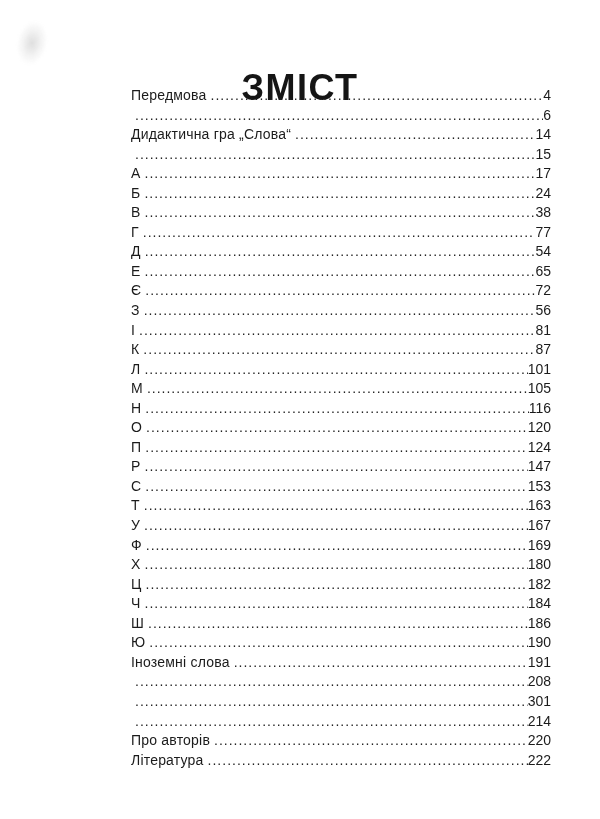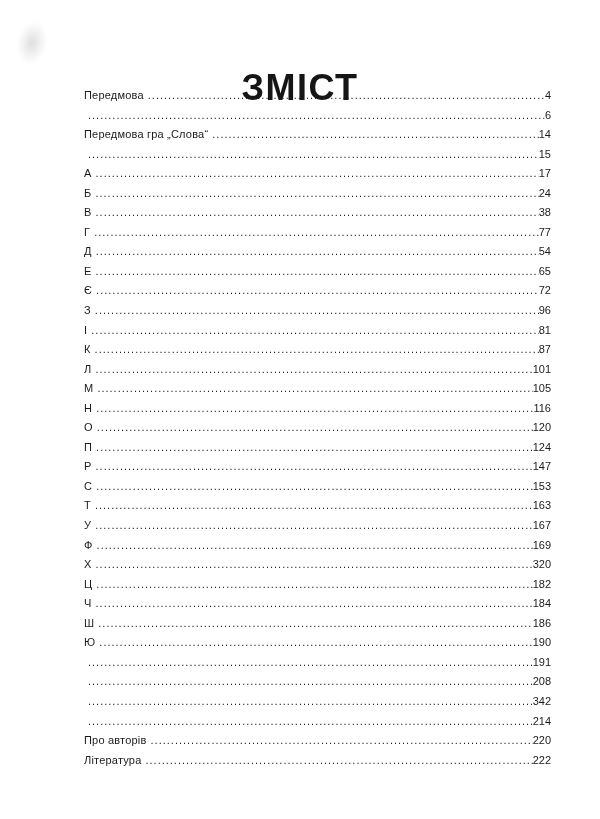--- a/index.html
+++ b/index.html
@@ -42,22 +42,23 @@
     position: absolute;
     top: 86px;
     left: 84px;
     right: 49px;
   }
   .toc-row {
     display: flex;
     align-items: flex-start;
     height: 19.55px;
     line-height: 19.55px;
-    font-size: 11px;
+    font-size: 14px;
     white-space: nowrap;
+    margin-left: 47px;
   }
   .toc-label {
     flex: 0 0 auto;
     letter-spacing: 0.2px;
   }
   .toc-leader {
     flex: 1 1 auto;
     overflow: hidden;
     white-space: nowrap;
     padding: 0 3px 0 4px;
@@ -79,21 +80,21 @@
       <div class="toc-row">
         <span class="toc-label">Передмова</span>
         <span class="toc-leader">........................................................................................................................................................................................................</span>
         <span class="toc-page">4</span>
       </div>
       <div class="toc-row">
         <span class="toc-leader">........................................................................................................................................................................................................</span>
         <span class="toc-page">6</span>
       </div>
       <div class="toc-row">
-        <span class="toc-label">Передмова гра „Слова“</span>
+        <span class="toc-label">Дидактична гра „Слова“</span>
         <span class="toc-leader">........................................................................................................................................................................................................</span>
         <span class="toc-page">14</span>
       </div>
       <div class="toc-row">
         <span class="toc-leader">........................................................................................................................................................................................................</span>
         <span class="toc-page">15</span>
       </div>
       <div class="toc-row">
         <span class="toc-label">А</span>
         <span class="toc-leader">........................................................................................................................................................................................................</span>
@@ -125,21 +126,21 @@
         <span class="toc-page">65</span>
       </div>
       <div class="toc-row">
         <span class="toc-label">Є</span>
         <span class="toc-leader">........................................................................................................................................................................................................</span>
         <span class="toc-page">72</span>
       </div>
       <div class="toc-row">
         <span class="toc-label">З</span>
         <span class="toc-leader">........................................................................................................................................................................................................</span>
-        <span class="toc-page">96</span>
+        <span class="toc-page">56</span>
       </div>
       <div class="toc-row">
         <span class="toc-label">І</span>
         <span class="toc-leader">........................................................................................................................................................................................................</span>
         <span class="toc-page">81</span>
       </div>
       <div class="toc-row">
         <span class="toc-label">К</span>
         <span class="toc-leader">........................................................................................................................................................................................................</span>
         <span class="toc-page">87</span>
@@ -190,21 +191,21 @@
         <span class="toc-page">167</span>
       </div>
       <div class="toc-row">
         <span class="toc-label">Ф</span>
         <span class="toc-leader">........................................................................................................................................................................................................</span>
         <span class="toc-page">169</span>
       </div>
       <div class="toc-row">
         <span class="toc-label">Х</span>
         <span class="toc-leader">........................................................................................................................................................................................................</span>
-        <span class="toc-page">320</span>
+        <span class="toc-page">180</span>
       </div>
       <div class="toc-row">
         <span class="toc-label">Ц</span>
         <span class="toc-leader">........................................................................................................................................................................................................</span>
         <span class="toc-page">182</span>
       </div>
       <div class="toc-row">
         <span class="toc-label">Ч</span>
         <span class="toc-leader">........................................................................................................................................................................................................</span>
         <span class="toc-page">184</span>
@@ -213,30 +214,31 @@
         <span class="toc-label">Ш</span>
         <span class="toc-leader">........................................................................................................................................................................................................</span>
         <span class="toc-page">186</span>
       </div>
       <div class="toc-row">
         <span class="toc-label">Ю</span>
         <span class="toc-leader">........................................................................................................................................................................................................</span>
         <span class="toc-page">190</span>
       </div>
       <div class="toc-row">
+        <span class="toc-label">Іноземні слова</span>
         <span class="toc-leader">........................................................................................................................................................................................................</span>
         <span class="toc-page">191</span>
       </div>
       <div class="toc-row">
         <span class="toc-leader">........................................................................................................................................................................................................</span>
         <span class="toc-page">208</span>
       </div>
       <div class="toc-row">
         <span class="toc-leader">........................................................................................................................................................................................................</span>
-        <span class="toc-page">342</span>
+        <span class="toc-page">301</span>
       </div>
       <div class="toc-row">
         <span class="toc-leader">........................................................................................................................................................................................................</span>
         <span class="toc-page">214</span>
       </div>
       <div class="toc-row">
         <span class="toc-label">Про авторів</span>
         <span class="toc-leader">........................................................................................................................................................................................................</span>
         <span class="toc-page">220</span>
       </div>

